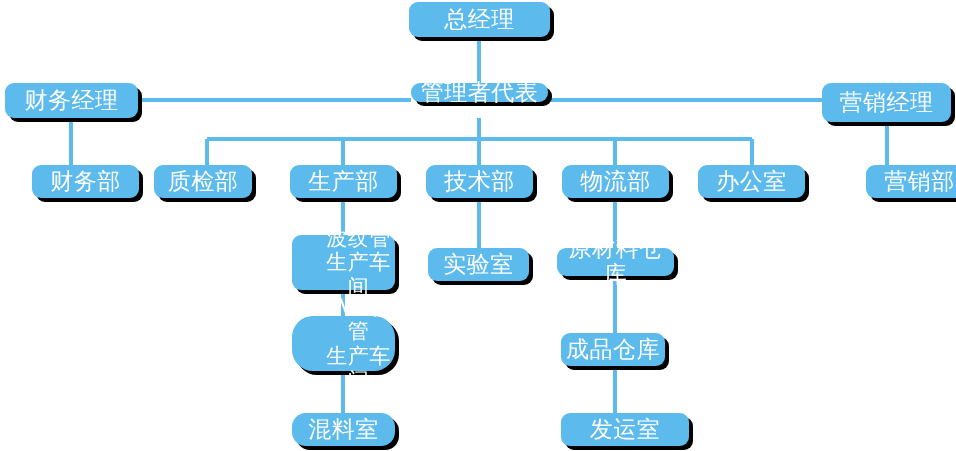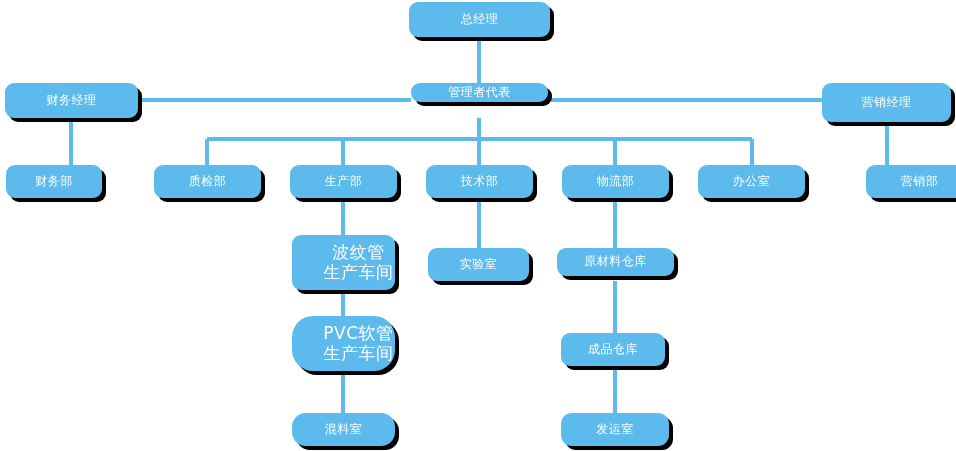--- a/index.html
+++ b/index.html
@@ -31,27 +31,27 @@
     box-sizing: border-box;
     background: #5CBAEC;
     border-radius: 9px;
     box-shadow: 4px 4px 0 0 #000000;
     color: #ffffff;
     display: flex;
     align-items: center;
     justify-content: center;
     text-align: center;
     line-height: 1.12;
-    font-size: 12px;
+    font-size: 23px;
     letter-spacing: 0.5px;
     white-space: pre-line;
     z-index: 2;
   }
   .node-line2 {
-    font-size: 17px;
+    font-size: 21px;
     line-height: 1.15;
     padding-left: 30px;
   }
 </style>
 </head>
 <body>
 
 <div id="chart-root">
 
   <svg id="edge-layer" width="956" height="451" viewBox="0 0 956 451">
@@ -86,31 +86,31 @@
       <line x1="615" y1="281" x2="615" y2="333"></line>
       <line x1="615" y1="366" x2="615" y2="413"></line>
     </g>
   </svg>
 
   <div id="node-layer">
       <div class="node" style="left: 409px; top: 2px; width: 141px; height: 35px;">总经理</div>
       <div class="node" style="left: 5px; top: 83px; width: 133px; height: 35px;">财务经理</div>
       <div class="node" style="left: 411px; top: 83px; width: 137px; height: 19px; text-align: right;">管理者代表</div>
       <div class="node" style="left: 822px; top: 83px; width: 129px; height: 39px;">营销经理</div>
-      <div class="node" style="left: 6px; top: 165px; width: 96px; height: 33px;">财务部</div>
-      <div class="node" style="left: 154px; top: 165px; width: 107px; height: 33px;">质检部</div>
+      <div class="node" style="left: 32px; top: 165px; width: 107px; height: 33px;">财务部</div>
+      <div class="node" style="left: 154px; top: 165px; width: 98px; height: 33px;">质检部</div>
       <div class="node" style="left: 290px; top: 165px; width: 107px; height: 33px;">生产部</div>
       <div class="node" style="left: 426px; top: 165px; width: 107px; height: 33px;">技术部</div>
       <div class="node" style="left: 562px; top: 165px; width: 107px; height: 33px; text-align: right;">物流部</div>
       <div class="node" style="left: 698px; top: 165px; width: 107px; height: 33px;">办公室</div>
       <div class="node" style="left: 834px; top: 165px; width: 107px; height: 33px; margin-left: 32px;">营销部</div>
       <div class="node node-line2" style="left: 292px; top: 235px; width: 103px; height: 55px;">波纹管
 生产车间</div>
       <div class="node" style="left: 428px; top: 248px; width: 101px; height: 33px;">实验室</div>
       <div class="node" style="left: 557px; top: 248px; width: 117px; height: 28px;">原材料仓库</div>
       <div class="node node-line2" style="left: 292px; top: 316px; width: 103px; height: 55px; border-radius: 21px;">PVC软管
 生产车间</div>
       <div class="node" style="left: 561px; top: 333px; width: 104px; height: 33px;">成品仓库</div>
       <div class="node" style="left: 292px; top: 413px; width: 103px; height: 33px; border-radius: 14px;">混料室</div>
-      <div class="node" style="left: 561px; top: 413px; width: 108px; height: 33px; border-radius: 11px;">发运室</div>
+      <div class="node" style="left: 561px; top: 413px; width: 128px; height: 33px;">发运室</div>
     </div>
 
 </div>
 
 </body></html>

